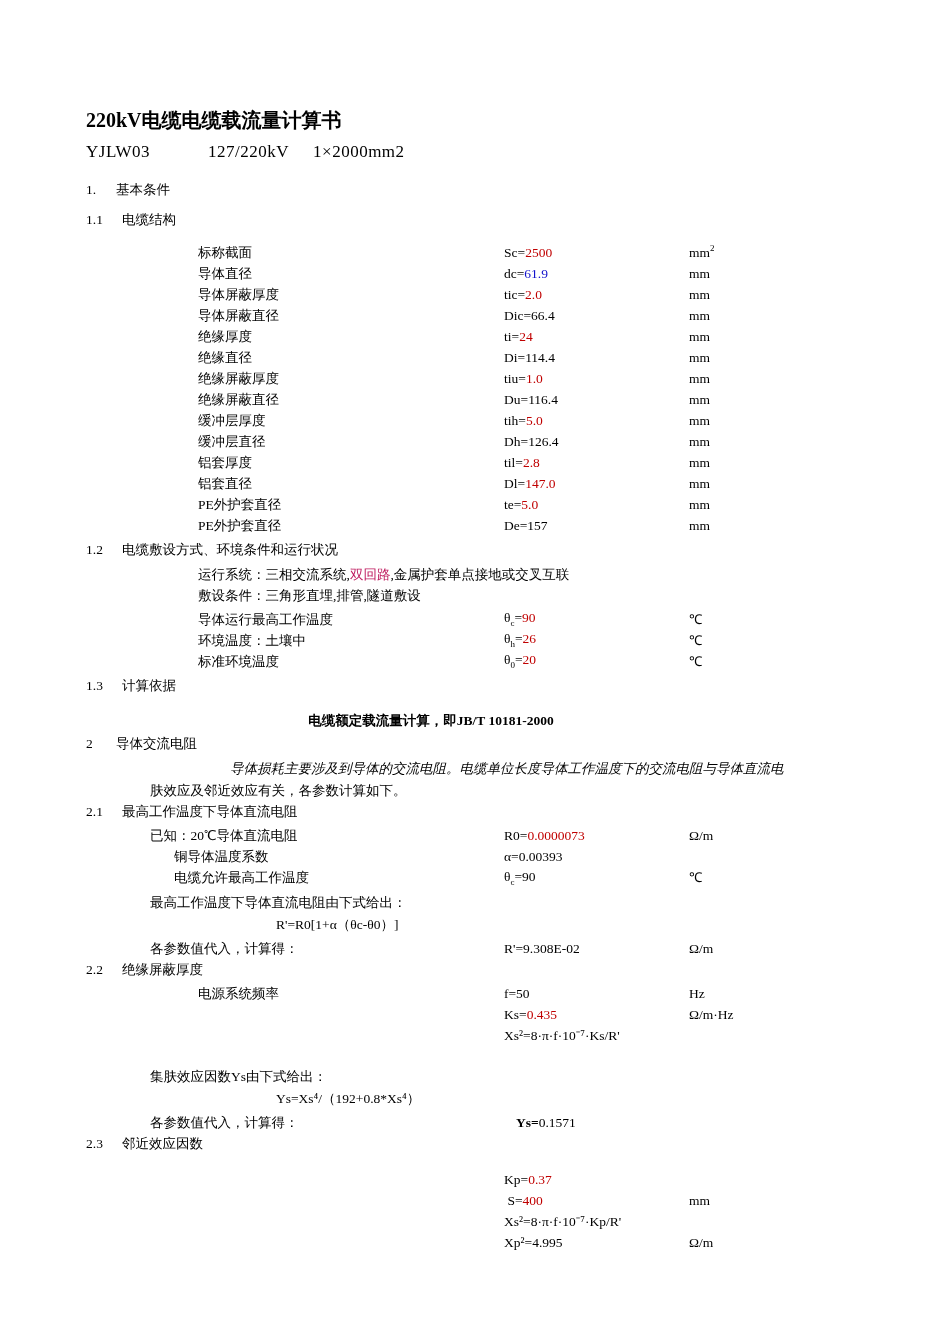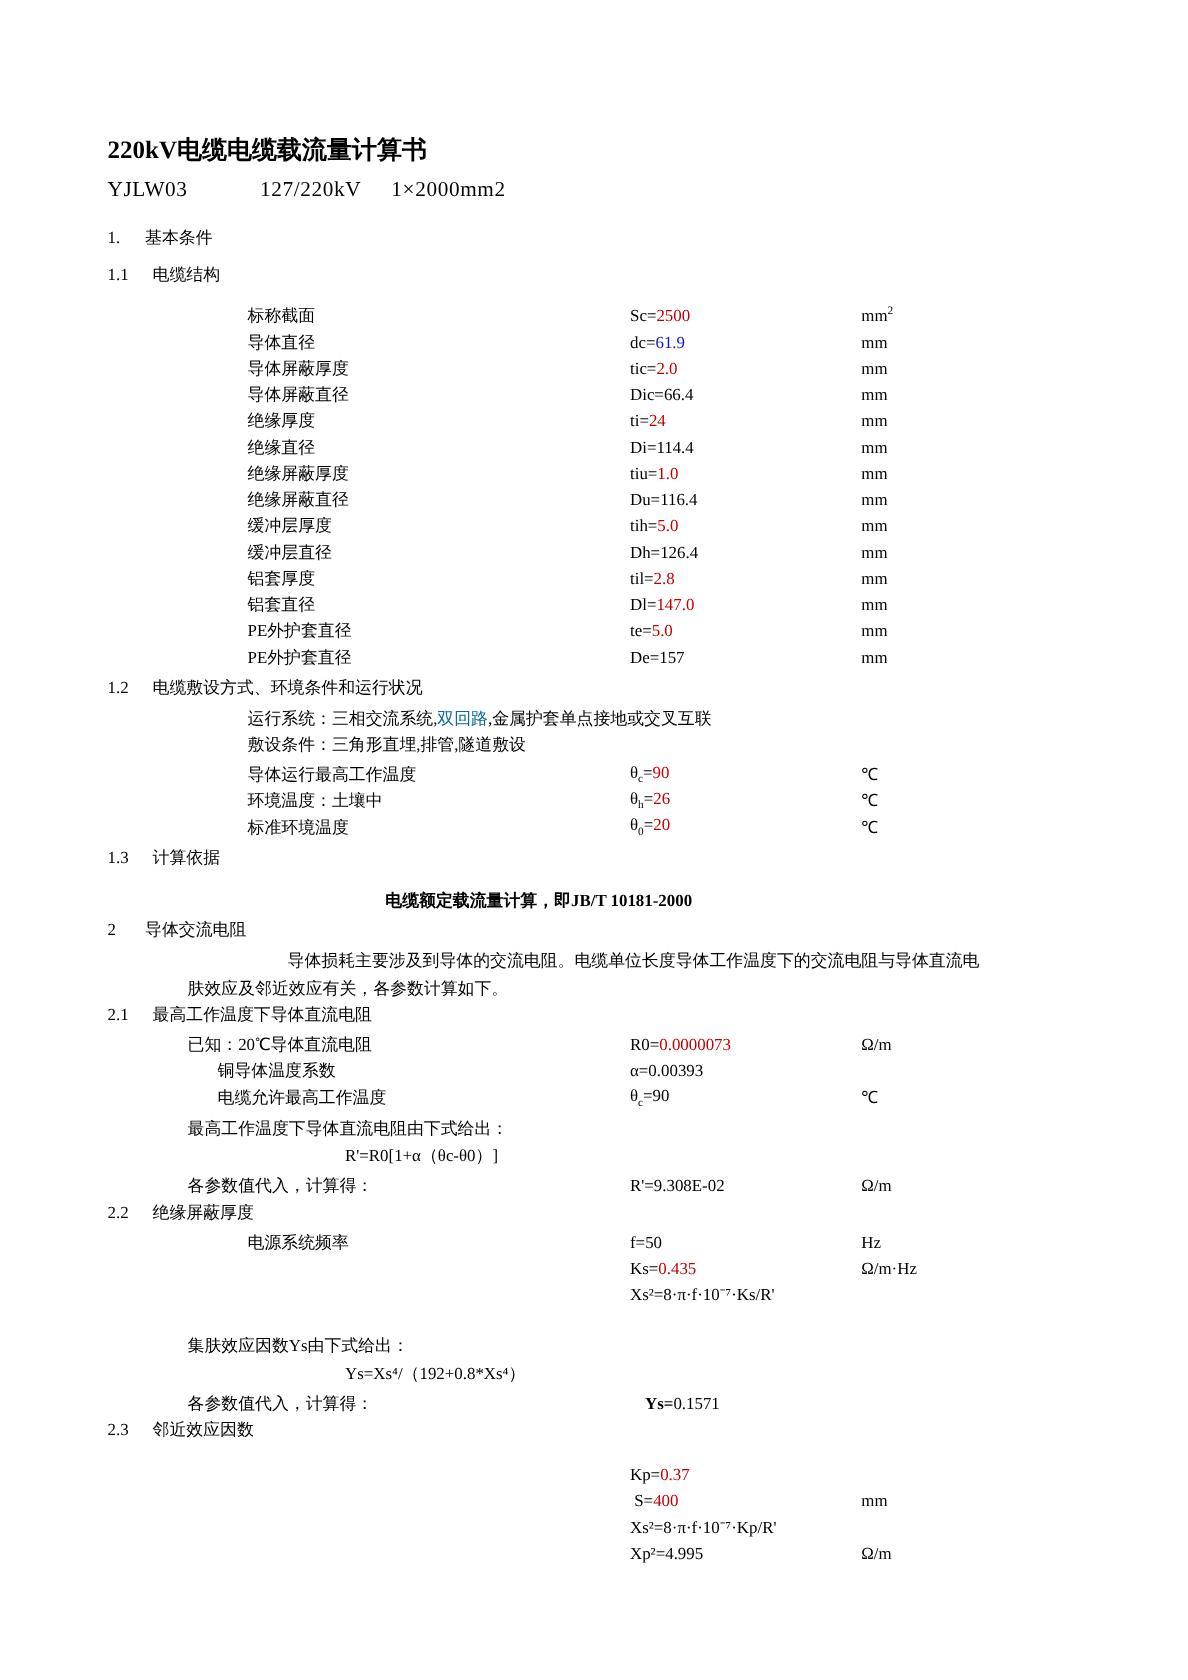--- a/index.html
+++ b/index.html
@@ -80,21 +80,21 @@
   }
   .row .c-sym .val-red { color: #c00000; }
   .row .c-sym .val-blue { color: #1111cc; }
   .row .c-sym .val-black { color: #000000; }
 
   .sub-line {
     font-size: 13.5px;
     line-height: 1.6;
     padding-left: 112px;
   }
-  .sub-line .red { color: #0369a1; }
+  .sub-line .red { color: #be185d; }
 
   .para {
     font-size: 13.5px;
     line-height: 1.62;
     padding-left: 112px;
     padding-right: 0px;
   }
   .para2 {
     font-size: 13.5px;
     line-height: 1.62;
@@ -273,21 +273,21 @@
     </div>
 
     <div class="spacer-6"></div>
 
     <div class="basis">电缆额定载流量计算，即JB/T 10181-2000</div>
 
     <div class="sec lvl1">
       <span class="lbl">2</span><span>导体交流电阻</span>
     </div>
 
-    <div class="para" style="padding-left:144px;">导体损耗主要涉及到导体的交流电阻。电缆单位长度导体工作温度下的交流电阻与导体直流电</div>
+    <div class="para" style="padding-left:144px;font-style:italic;">导体损耗主要涉及到导体的交流电阻。电缆单位长度导体工作温度下的交流电阻与导体直流电</div>
     <div class="para2">肤效应及邻近效应有关，各参数计算如下。</div>
 
     <div class="sec lvl2">
       <span class="lbl">2.1</span><span>最高工作温度下导体直流电阻</span>
     </div>
 
     <div class="rows">
       <div class="row row-ind2">
         <div class="c-label">已知：20℃导体直流电阻</div>
         <div class="c-sym"><span>R0=</span><span class="val-red">0.0000073</span></div>

